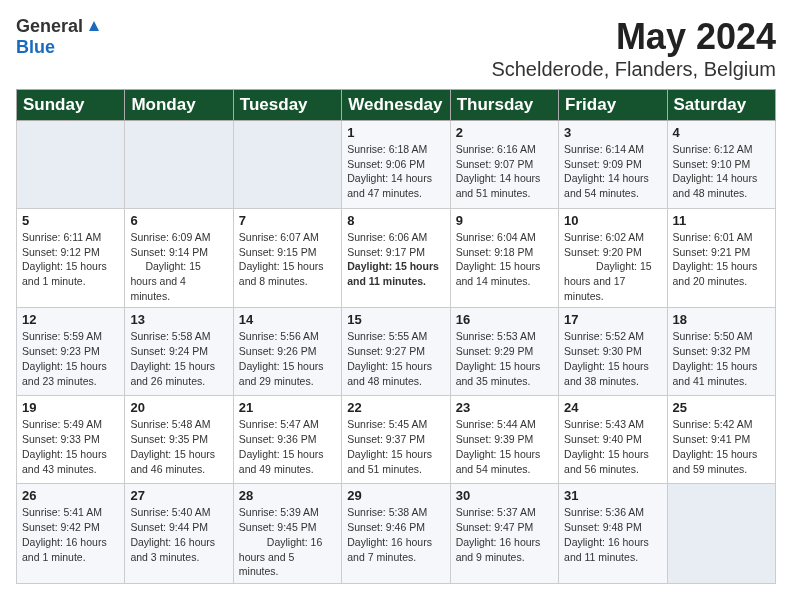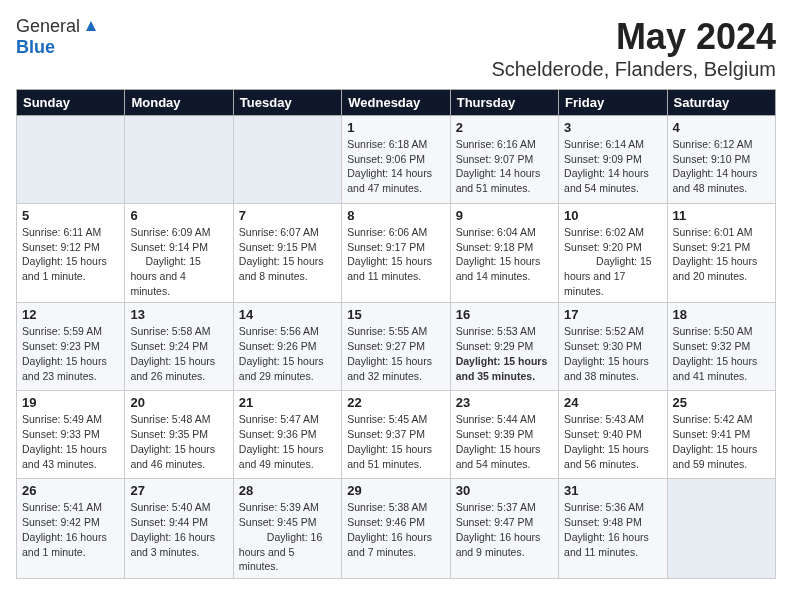--- a/index.html
+++ b/index.html
@@ -16,21 +16,21 @@
       align-items: flex-start;
       margin-bottom: 8px;
     }
     .logo {
       display: flex;
       flex-direction: column;
       align-items: flex-start;
     }
     .logo-general {
       font-size: 18px;
-      font-weight: normal;
+      font-weight: bold;
       color: #333;
       text-align: center;
     }
     .logo-blue {
       font-size: 18px;
       font-weight: bold;
       color: #1a6bbf;
     }
     .logo-row {
       display: flex;
@@ -47,25 +47,25 @@
     .location-title {
       font-size: 20px;
       color: #333;
     }
     table {
       width: 100%;
       border-collapse: collapse;
       table-layout: fixed;
     }
     thead th {
-      background-color: #0f172a;
+      background-color: #14532d;
       color: #fff;
       text-align: left;
       padding: 5px 6px;
-      font-size: 13px;
+      font-size: 17px;
       border: 1px solid #aaa;
     }
     tbody td {
       border: 1px solid #ccc;
       vertical-align: top;
       padding: 4px 5px;
       font-size: 11px;
       color: #222;
       height: 88px;
       background: #fff;
@@ -155,21 +155,21 @@
         <td>
           <span class="day-num">6</span>
           <div class="cell-content">Sunrise: 6:09 AM<br>Sunset: 9:14 PM<br><span style="font-weight: normal; margin-left: 15px;">Daylight: 15 hours and 4 minutes.</span></div>
         </td>
         <td>
           <span class="day-num">7</span>
           <div class="cell-content">Sunrise: 6:07 AM<br>Sunset: 9:15 PM<br><span style="font-weight: normal;">Daylight: 15 hours and 8 minutes.</span></div>
         </td>
         <td>
           <span class="day-num">8</span>
-          <div class="cell-content">Sunrise: 6:06 AM<br>Sunset: 9:17 PM<br><span style="font-weight: normal;">Daylight: 15 hours and 11 minutes.</span></div>
+          <div class="cell-content">Sunrise: 6:06 AM<br>Sunset: 9:17 PM<br><span style="font-weight: bold;">Daylight: 15 hours and 11 minutes.</span></div>
         </td>
         <td>
           <span class="day-num">9</span>
           <div class="cell-content">Sunrise: 6:04 AM<br>Sunset: 9:18 PM<br><span style="font-weight: normal;">Daylight: 15 hours and 14 minutes.</span></div>
         </td>
         <td>
           <span class="day-num">10</span>
           <div class="cell-content">Sunrise: 6:02 AM<br>Sunset: 9:20 PM<br><span style="font-weight: normal; margin-left: 32px;">Daylight: 15 hours and 17 minutes.</span></div>
         </td>
         <td>
@@ -185,25 +185,25 @@
         <td>
           <span class="day-num">13</span>
           <div class="cell-content">Sunrise: 5:58 AM<br>Sunset: 9:24 PM<br><span style="font-weight: normal;">Daylight: 15 hours and 26 minutes.</span></div>
         </td>
         <td>
           <span class="day-num">14</span>
           <div class="cell-content">Sunrise: 5:56 AM<br>Sunset: 9:26 PM<br><span style="font-weight: normal;">Daylight: 15 hours and 29 minutes.</span></div>
         </td>
         <td>
           <span class="day-num">15</span>
-          <div class="cell-content">Sunrise: 5:55 AM<br>Sunset: 9:27 PM<br><span style="font-weight: normal;">Daylight: 15 hours and 32 minutes.</span></div>
+          <div class="cell-content">Sunrise: 5:55 AM<br>Sunset: 9:27 PM<br><span style="font-weight: normal;">Daylight: 15 hours and 48 minutes.</span></div>
         </td>
         <td>
           <span class="day-num">16</span>
-          <div class="cell-content">Sunrise: 5:53 AM<br>Sunset: 9:29 PM<br><span style="font-weight: bold;">Daylight: 15 hours and 35 minutes.</span></div>
+          <div class="cell-content">Sunrise: 5:53 AM<br>Sunset: 9:29 PM<br><span style="font-weight: normal;">Daylight: 15 hours and 35 minutes.</span></div>
         </td>
         <td>
           <span class="day-num">17</span>
           <div class="cell-content">Sunrise: 5:52 AM<br>Sunset: 9:30 PM<br><span style="font-weight: normal;">Daylight: 15 hours and 38 minutes.</span></div>
         </td>
         <td>
           <span class="day-num">18</span>
           <div class="cell-content">Sunrise: 5:50 AM<br>Sunset: 9:32 PM<br><span style="font-weight: normal;">Daylight: 15 hours and 41 minutes.</span></div>
         </td>
       </tr>

